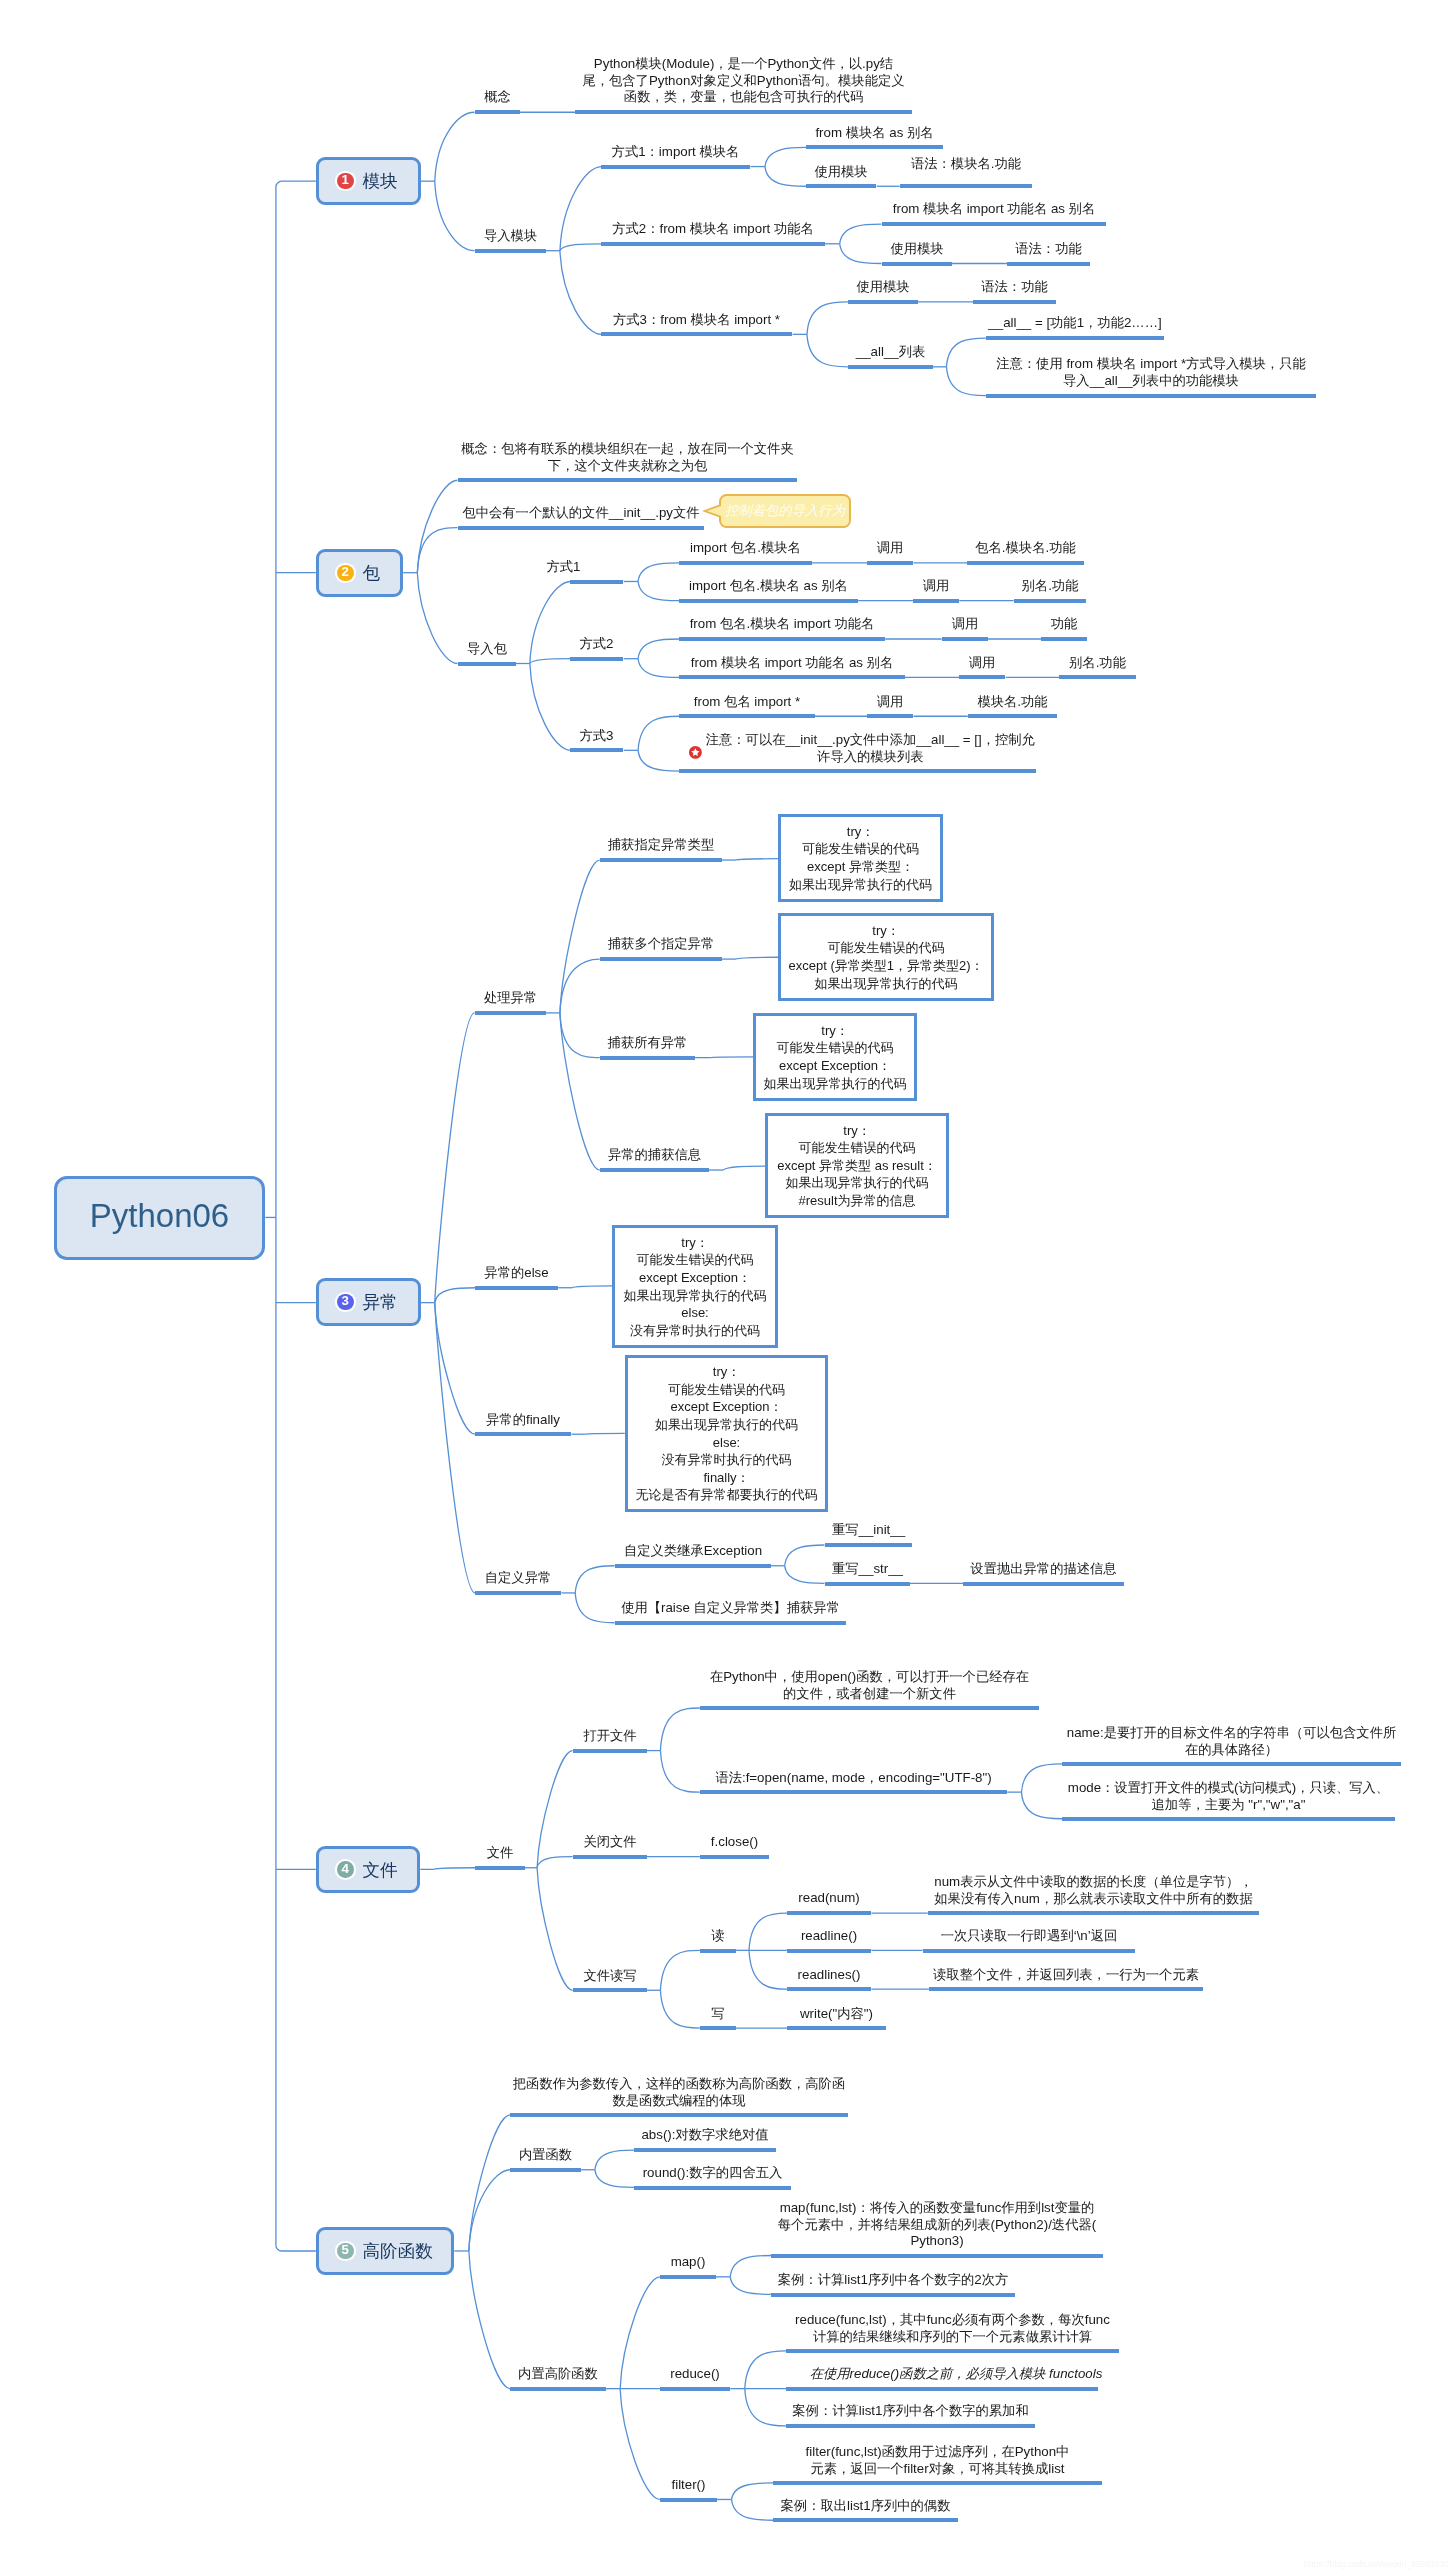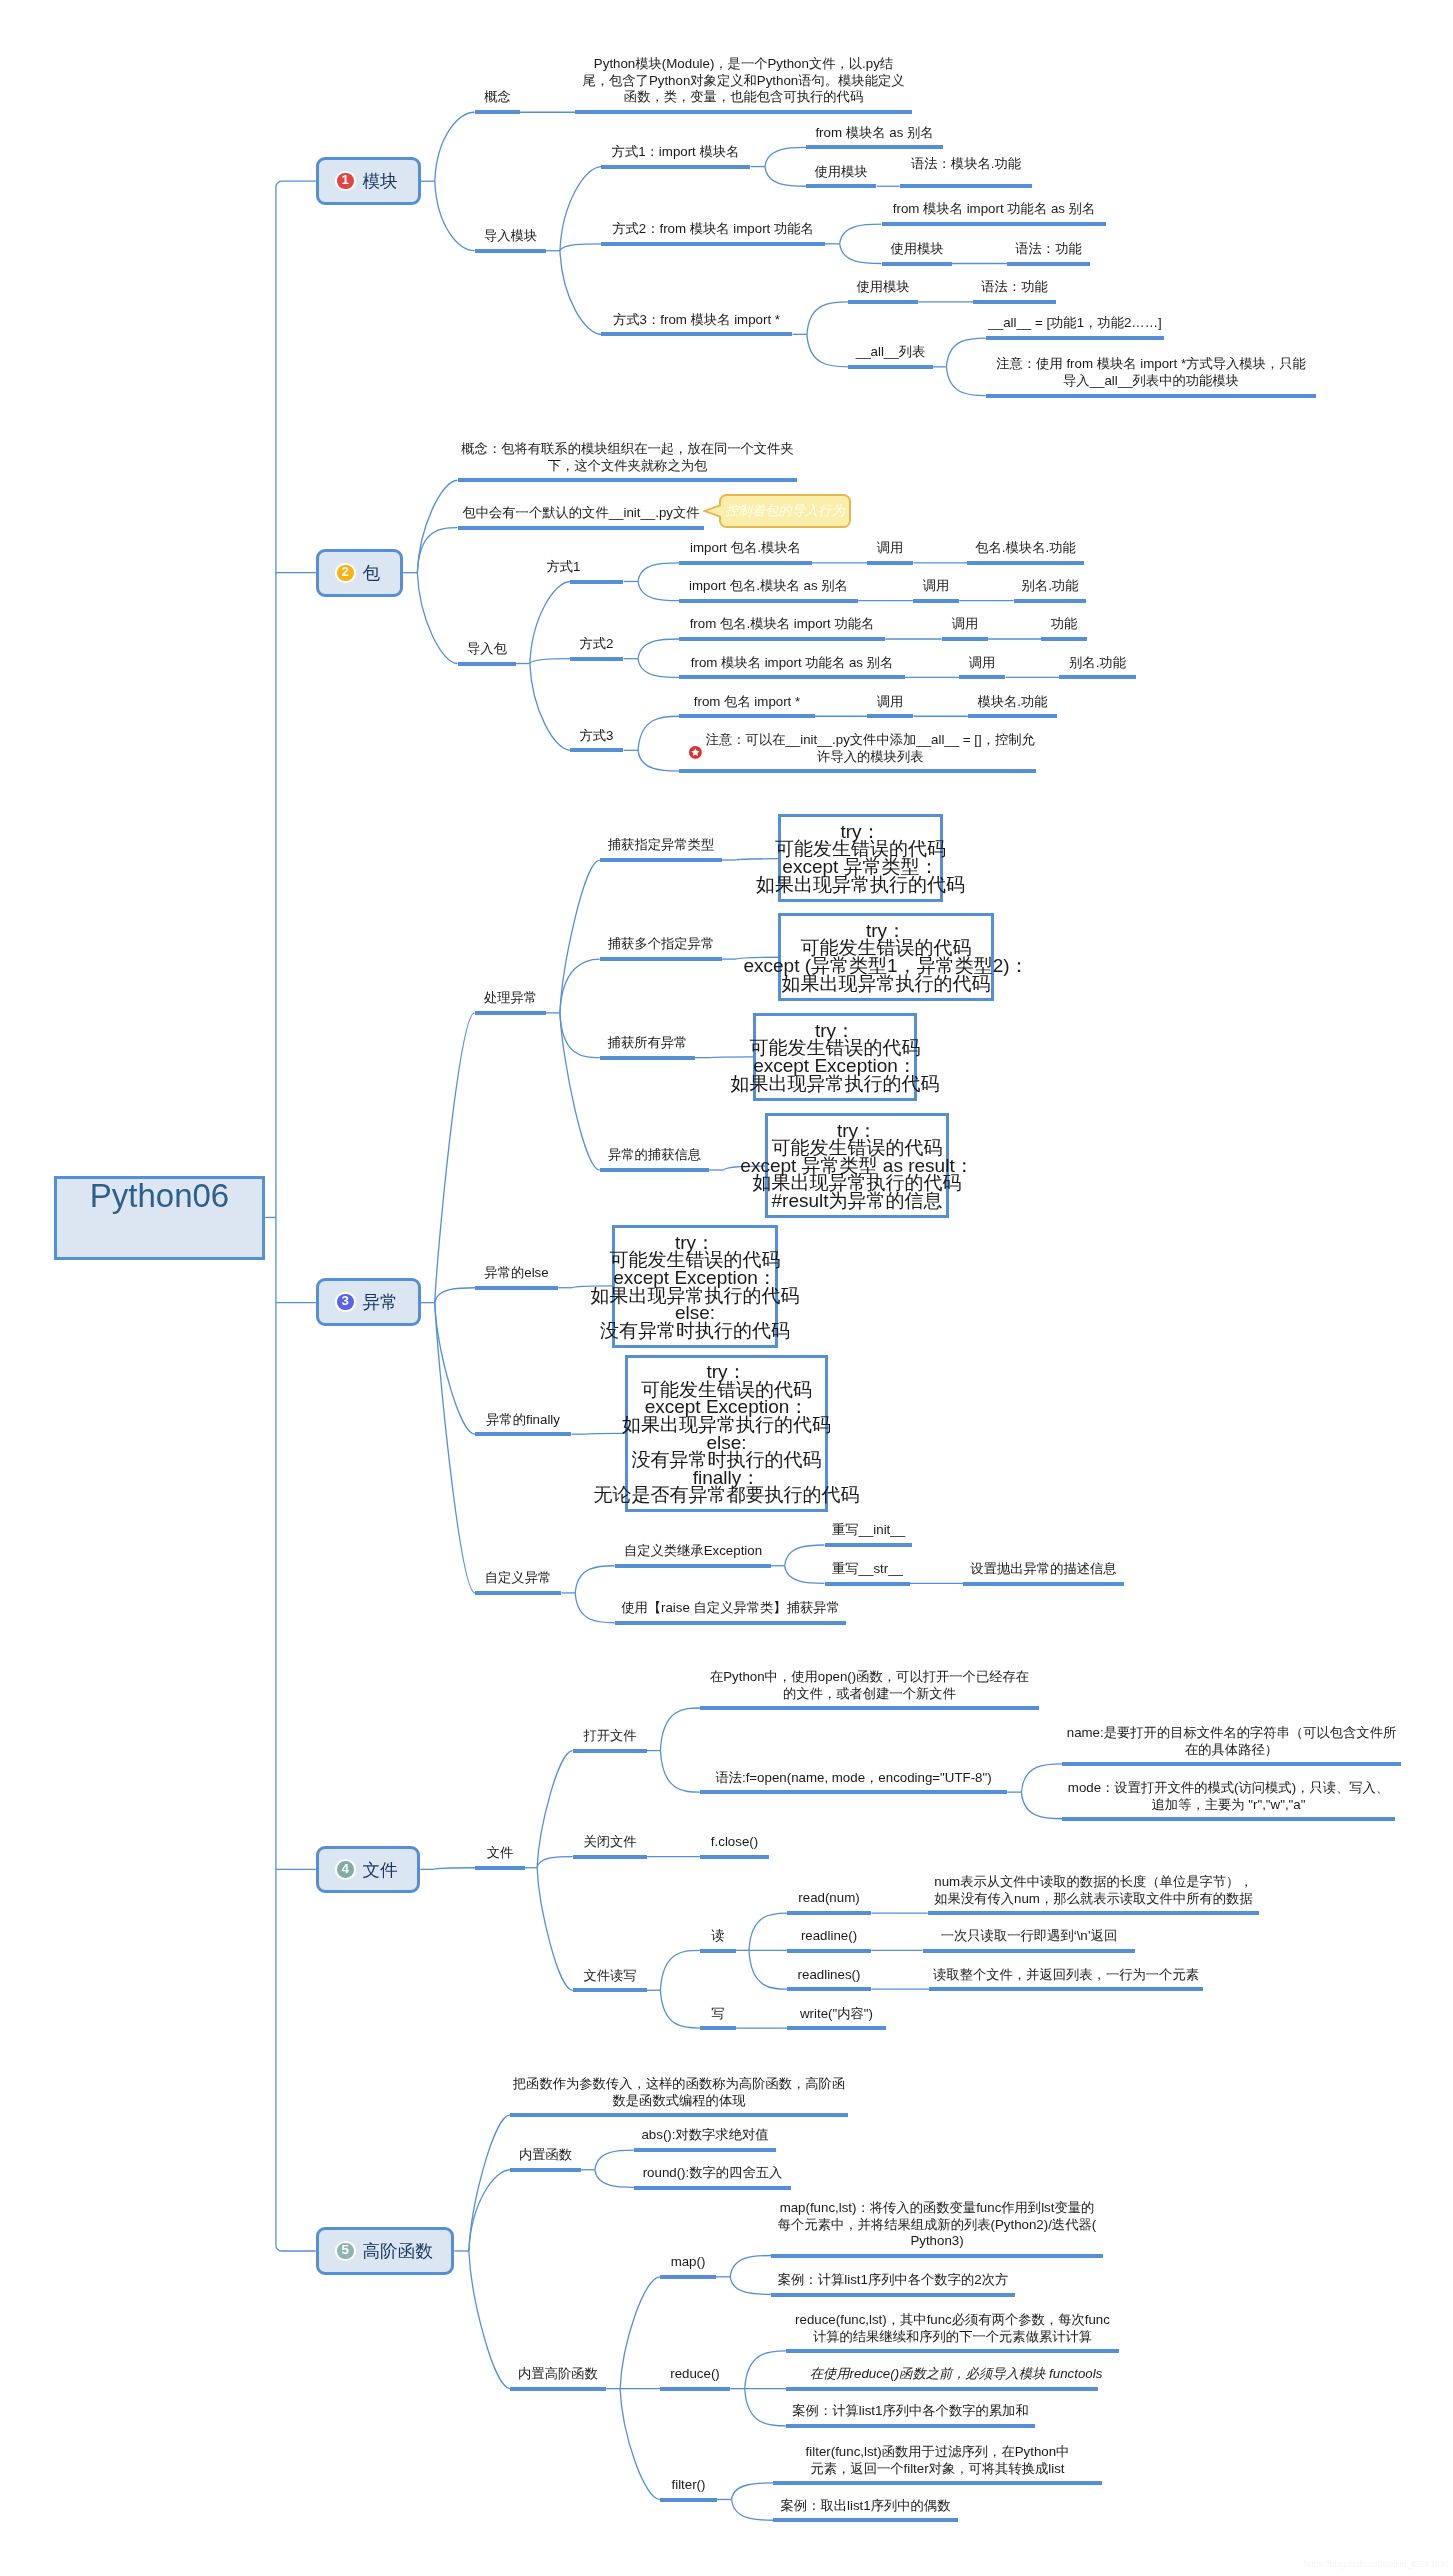--- a/index.html
+++ b/index.html
@@ -5,31 +5,31 @@
 <style>
   html,body{margin:0;padding:0;background:#ffffff;}
   body{width:1453px;height:2576px;overflow:hidden;
        font-family:"Liberation Sans","DejaVu Sans",sans-serif;}
   #stage{position:relative;width:1453px;height:2576px;background:#fff;}
   #links{position:absolute;left:0;top:0;width:1453px;height:2576px;}
   .node{position:absolute;white-space:pre;line-height:16.5px;color:#1a1a1a;
         font-size:13.3px;text-align:center;}
   .bar{position:absolute;height:3.7px;background:#5590d6;}
   #root{position:absolute;box-sizing:border-box;background:#dce6f2;border:3.7px solid #5590d6;
-        border-radius:0;display:flex;justify-content:center;
+        border-radius:13px;display:flex;align-items:center;justify-content:center;
         color:#2e5f8a;font-size:33px;line-height:33px;padding-bottom:5.3px;}
   .l1{position:absolute;box-sizing:border-box;background:#dce6f2;border:3.2px solid #5590d6;
       border-radius:9px;display:flex;align-items:center;color:#17365d;
       font-size:17.6px;}
   .badge{width:16.5px;height:16.5px;border-radius:50%;display:flex;align-items:center;
          justify-content:center;color:#fff;font-size:13.3px;font-weight:bold;
          box-shadow:0 0 0 2.1px #fff;flex:0 0 auto;line-height:16.5px;
          font-family:"Liberation Sans",sans-serif;padding-bottom:1.1px;box-sizing:border-box;}
   .codebox{position:absolute;box-sizing:border-box;border:3.2px solid #5590d6;background:#fff;
-           display:flex;align-items:center;justify-content:center;font-size:19px;
+           display:flex;align-items:center;justify-content:center;font-size:13px;
            line-height:17.6px;white-space:pre;text-align:center;color:#1a1a1a;}
   #callout{position:absolute;box-sizing:border-box;background:#fbeeab;border:2.1px solid #e8b64c;
            border-radius:7.5px;display:flex;align-items:center;justify-content:center;
            color:#fffdf2;font-style:italic;font-size:13.3px;}
   #callout .tip{position:absolute;left:-19px;top:50%;margin-top:-7.5px;width:0;height:0;
        border-top:7.5px solid transparent;border-bottom:7.5px solid transparent;
        border-right:19px solid #e8b64c;}
   #callout .tip2{position:absolute;left:-14px;top:50%;margin-top:-5.3px;width:0;height:0;
        border-top:5.3px solid transparent;border-bottom:5.3px solid transparent;
        border-right:14px solid #fbeeab;}

